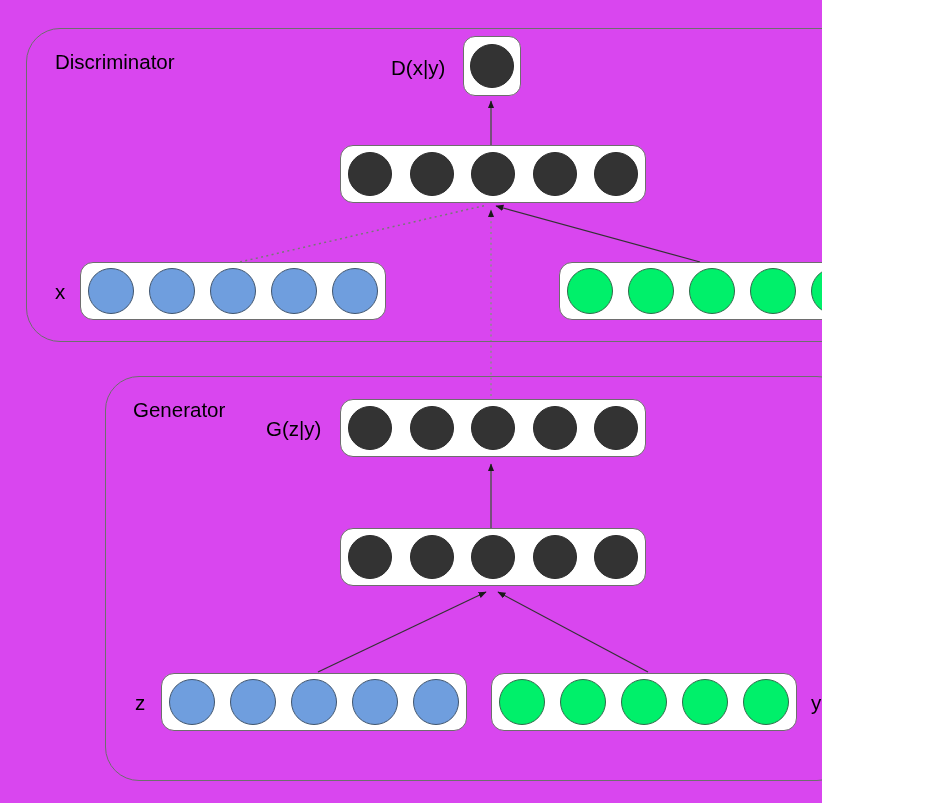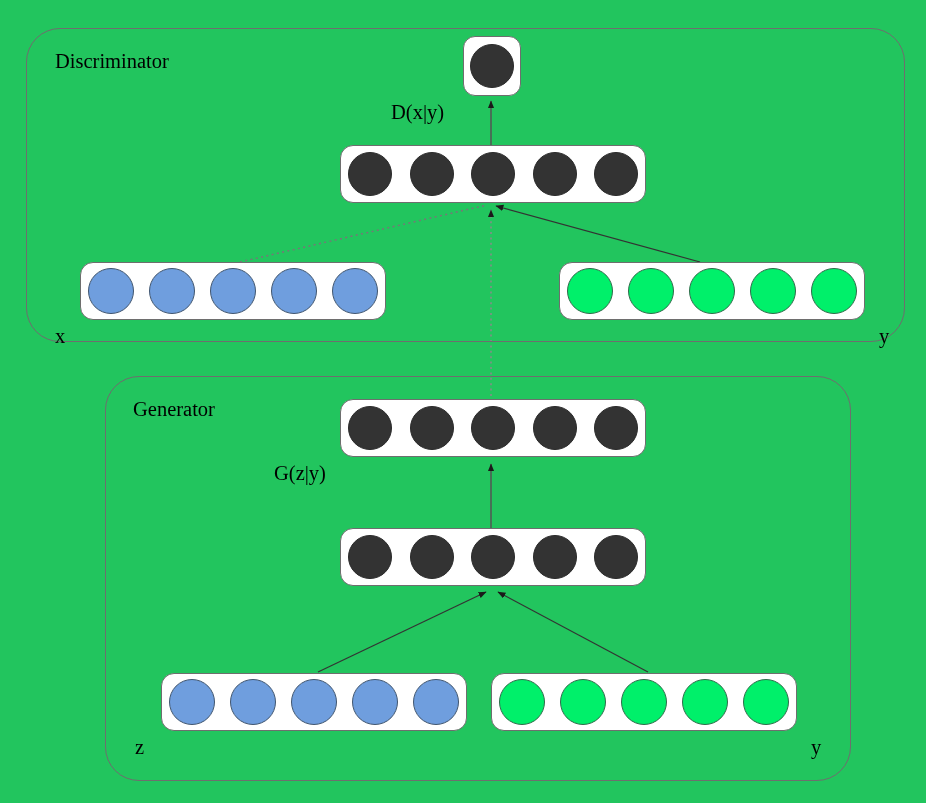--- a/index.html
+++ b/index.html
@@ -3,24 +3,24 @@
 <meta charset="utf-8">
 <title>Conditional GAN Architecture Diagram</title>
 <style>
   html, body {
     margin: 0;
     padding: 0;
     background: #ffffff;
   }
   #canvas {
     position: relative;
-    width: 926px;
+    width: 822px;
     height: 803px;
-    background: #22c55e;
-    font-family: Liberation Serif, serif;
+    background: #d946ef;
+    font-family: Liberation Sans, sans-serif;
     overflow: hidden;
   }
   svg.layer {
     position: absolute;
     left: 0;
     top: 0;
     width: 926px;
     height: 803px;
     pointer-events: none;
   }
@@ -94,26 +94,25 @@
   #box-g-hidden { left: 340px; top: 528px; width: 306px; height: 58px; }
   #box-g-z      { left: 161px; top: 673px; width: 306px; height: 58px; }
   #box-g-y      { left: 491px; top: 673px; width: 306px; height: 58px; }
 
   
   .tag {
     position: absolute;
     font-size: 20.5px;
     color: #000000;
     white-space: nowrap;
-    margin-top: 45px;
   }
   #tag-d-output { left: 391px; top: 56px; }
   #tag-d-x      { left: 55px;  top: 280px; }
   #tag-d-y      { left: 879px; top: 280px; }
-  #tag-g-out    { left: 274px; top: 417px; }
+  #tag-g-out    { left: 266px; top: 417px; }
   #tag-g-z      { left: 135px; top: 691px; }
   #tag-g-y      { left: 811px; top: 691px; }
 </style>
 </head>
 <body>
 
 <div id="canvas">
 
   <svg class="layer" viewBox="0 0 926 803" xmlns="http://www.w3.org/2000/svg">
     <defs>

